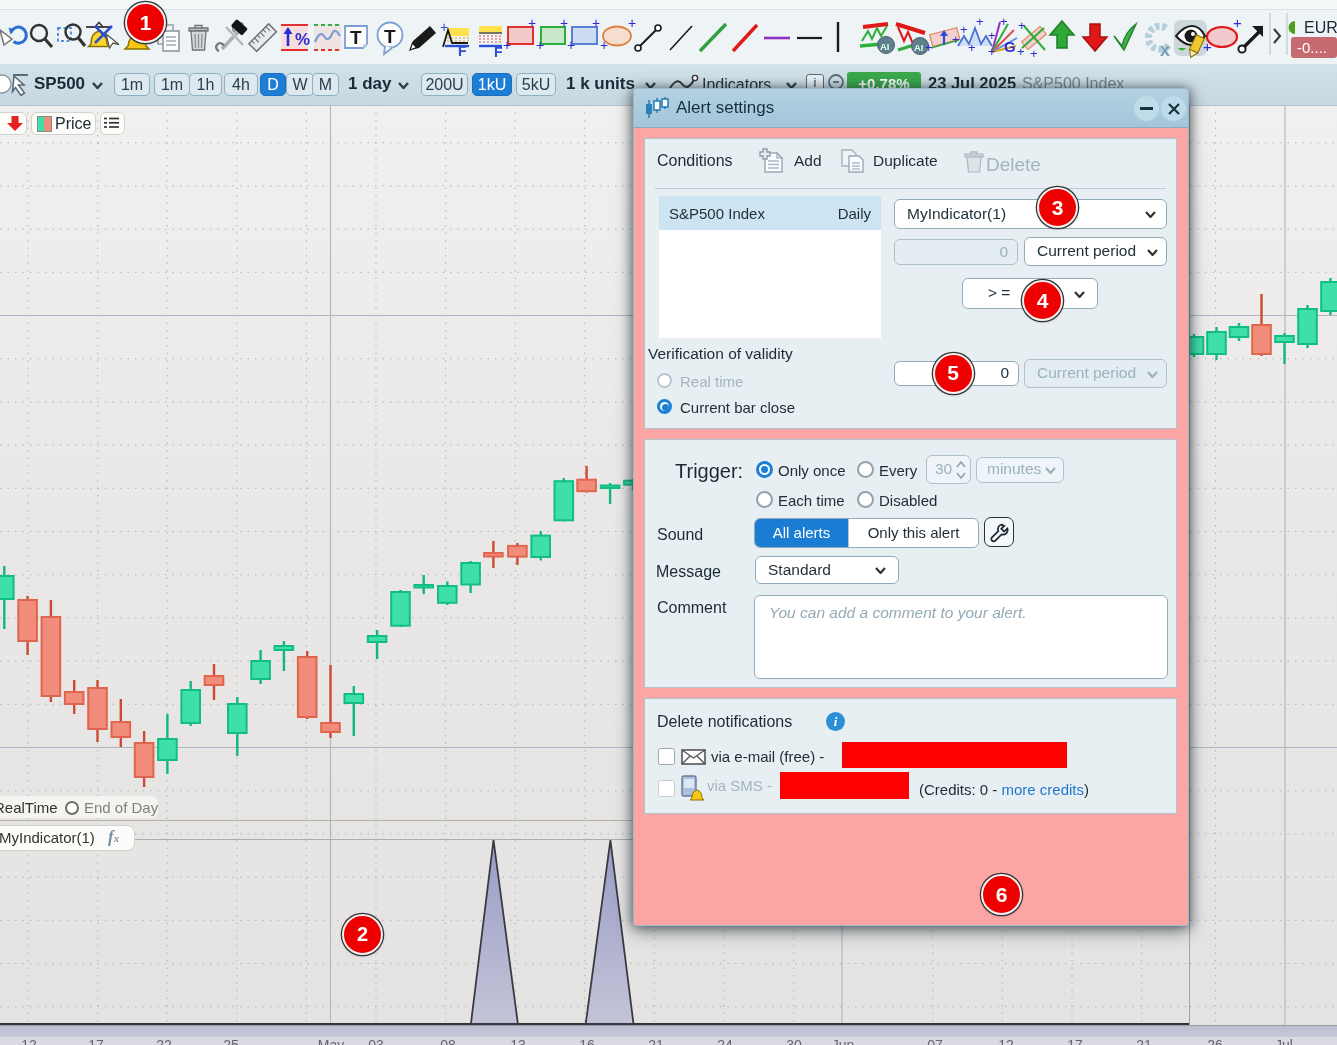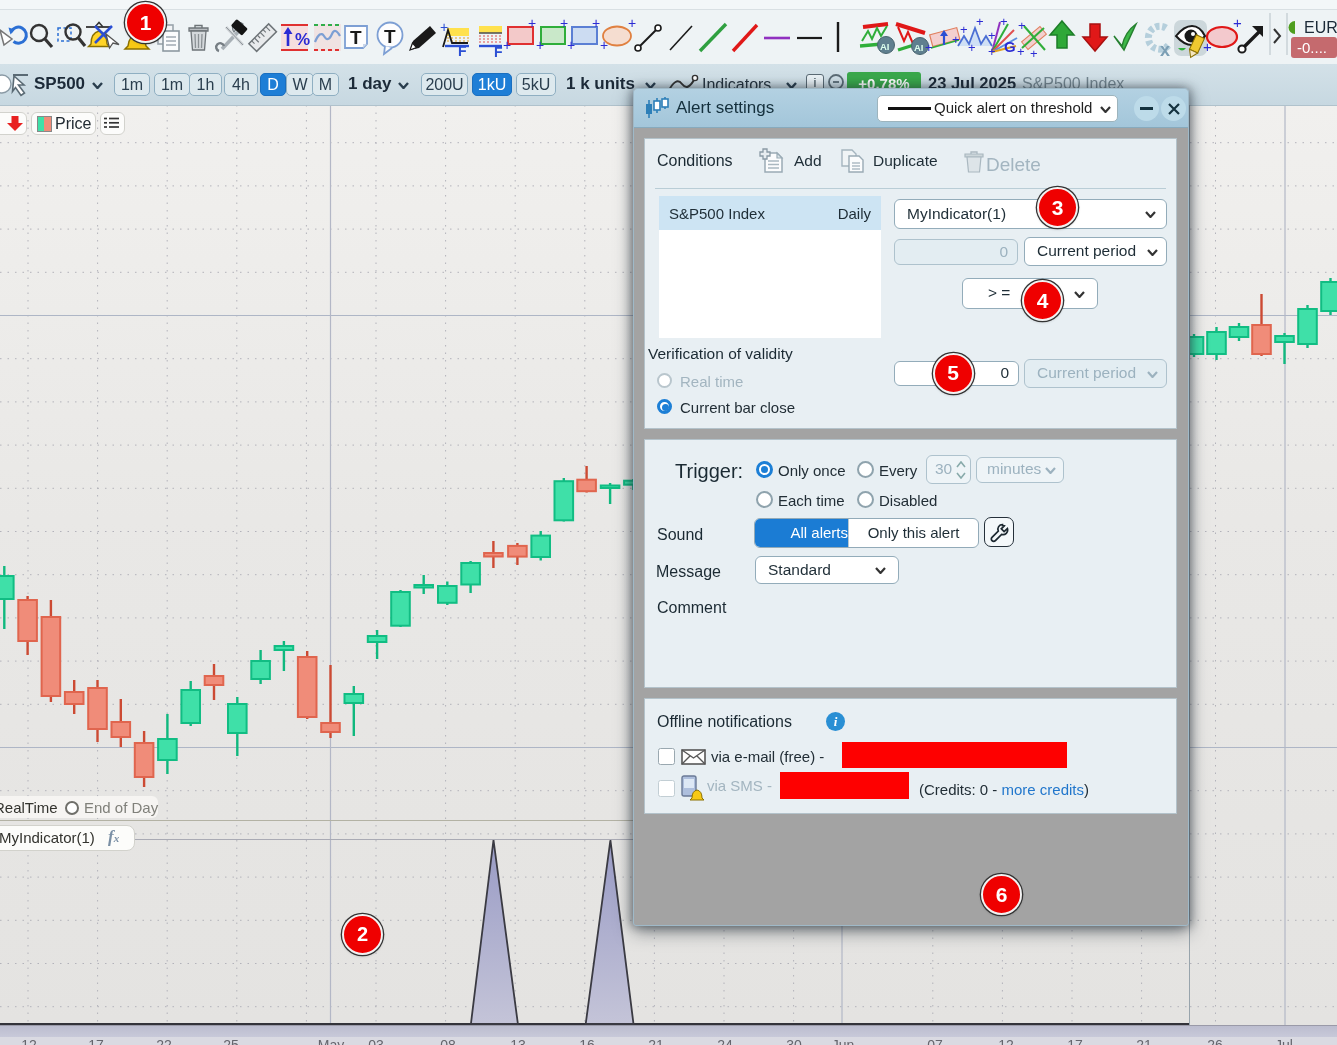--- a/index.html
+++ b/index.html
@@ -3,21 +3,21 @@
 <meta charset="utf-8">
 <style>
 html,body{margin:0;padding:0}
 #root{position:relative;width:1337px;height:1045px;overflow:hidden;font-family:"Liberation Sans",sans-serif;background:#eae9e7;-webkit-font-smoothing:antialiased}
 .abs{position:absolute}
 .redc{position:absolute;background:#ef0000;border:2px solid #f2f2f2;box-shadow:0 0 0 1.3px #333,0 1px 3px rgba(0,0,0,.25);border-radius:50%;color:#fff;font-weight:bold;display:flex;align-items:center;justify-content:center;z-index:60}
 .btn2{position:absolute;top:73px;height:21px;border:1px solid #8fafc2;border-radius:5px;background:#dde9ee;color:#2a3e4e;font-size:16px;line-height:21px;text-align:center}
 .btn2b{background:#1e7ed6;border-color:#1a6fc0;color:#fff}
 .b2t{position:absolute;font-weight:bold;color:#1c2a38;font-size:17px;top:74px}
 .chip{position:absolute;background:rgba(253,253,252,.92);border:1px solid #d2d2cd;border-radius:6px}
-.dlg{position:absolute;left:633px;top:88px;width:554px;height:836px;background:#a3a3a3;border:1px solid #9fb9c8;border-radius:3px;box-shadow:0 5px 18px rgba(30,40,50,.55),-3px 0 10px rgba(30,40,50,.28),3px 0 10px rgba(30,40,50,.28);z-index:40}
+.dlg{position:absolute;left:633px;top:88px;width:554px;height:836px;background:#fca5a5;border:1px solid #9fb9c8;border-radius:3px;box-shadow:0 5px 18px rgba(30,40,50,.55),-3px 0 10px rgba(30,40,50,.28),3px 0 10px rgba(30,40,50,.28);z-index:40}
 .panel{position:absolute;left:10px;width:531px;background:#e8eff3;border:1px solid #b3c2ca}
 .inp{position:absolute;background:#fff;border:1px solid #93acba;border-radius:6px;font-size:15.5px;color:#1e2d36}
 .inpd{background:#e3edf2;border-color:#aec2cd;color:#9cb2bf}
 .car{position:absolute;width:11px;height:7px}
 .lbl{position:absolute;font-weight:normal;color:#1b2a33;font-size:15.5px}
 .radio{position:absolute;width:15px;height:15px;border-radius:50%;background:#fff;border:2px solid #8fa3ad;box-sizing:border-box}
 .radio.on{border:3.2px solid #1c7fd6}
 .radio.on:after{content:"";position:absolute;left:1.6px;top:1.6px;width:7.5px;height:7.5px;border-radius:50%;background:#1c7fd6}
 .radio.off{border-color:#b9c6cd}
 .rlbl{position:absolute;font-size:15px;color:#222e36}
@@ -507,27 +507,20 @@
   <g stroke="#2d7fb8" stroke-width="1.6">
           <line x1="4" y1="3" x2="4" y2="21"></line>
           <line x1="12" y1="1" x2="12" y2="16"></line>
           <line x1="20" y1="0" x2="20" y2="12"></line>
         </g>
   <rect x="1" y="7" width="6" height="10" fill="#2d7fb8"></rect>
   <rect x="9" y="4" width="6" height="9" fill="#fff" stroke="#2d7fb8" stroke-width="1.6"></rect>
   <rect x="17" y="2" width="6" height="8" fill="#fff" stroke="#2d7fb8" stroke-width="1.6"></rect>
  </svg>
  <div class="abs" style="left:42px;top:9px;font-size:17px;color:#15303d">Alert settings</div>
- <div class="abs" style="left:243px;top:6px;width:239px;height:25px;background:#fff;border:1px solid #9db4bd;border-radius:5px">
-   <div class="abs" style="left:10px;top:11px;width:43px;height:2.6px;background:#111"></div>
-   <div class="abs" style="left:56px;top:3px;font-size:15px;color:#222">Quick alert on threshold</div>
-   <svg class="car" style="left:222px;top:10px">
-          <path d="M1 1 l4.5 5 L10 1" stroke="#333" stroke-width="2.2" fill="none"></path>
-        </svg>
- </div>
  <div class="abs" style="left:500px;top:7px;width:25px;height:25px;border-radius:50%;background:#bddbe9"></div>
  <div class="abs" style="left:506px;top:18px;width:13px;height:2.6px;background:#14323f"></div>
  <div class="abs" style="left:527px;top:7px;width:25px;height:25px;border-radius:50%;background:#bddbe9"></div>
  <svg class="abs" style="left:533px;top:13px" width="14" height="14" viewBox="0 0 14 14">
         <path d="M2 2 L12 12 M12 2 L2 12" stroke="#14323f" stroke-width="2.2"></path>
       </svg>
 
  <div class="panel" style="top:49px;height:289px">
   <div class="lbl" style="left:12px;top:13px;font-size:16px">Conditions</div>
   <svg class="abs" style="left:113px;top:9px" width="28" height="27" viewBox="0 0 28 27">
@@ -620,39 +613,42 @@
    <svg class="car" style="right:7px;top:9px">
             <path d="M1 1 l4.5 5 L10 1" stroke="#9cb2bf" stroke-width="2.2" fill="none"></path>
           </svg>
   </div>
   <div class="radio" style="left:111px;top:51px;width:17px;height:17px"></div>
   <div class="rlbl" style="left:133px;top:52px">Each time</div>
   <div class="radio" style="left:212px;top:51px;width:17px;height:17px"></div>
   <div class="rlbl" style="left:234px;top:52px">Disabled</div>
   <div class="lbl" style="left:12px;top:86px;font-size:16px">Sound</div>
   <div class="abs" style="left:109px;top:78px;width:223px;height:28px;border:1px solid #92aab8;border-radius:6px;background:#fff;overflow:hidden">
-   <div class="abs" style="left:0;top:0;width:93px;height:28px;background:#1b7cd4;color:#fff;font-size:15px;text-align:right;line-height:28px">All alerts</div>
+   <div class="abs" style="left:0;top:0;width:93px;height:28px;background:#1b7cd4;color:#fff;font-size:15px;text-align:center;line-height:28px">All alerts</div>
    <div class="abs" style="left:93px;top:0;width:130px;height:28px;color:#1e2d36;font-size:15px;text-align:center;line-height:28px;border-left:1px solid #b9c8d0;box-sizing:border-box">Only this alert</div>
   </div>
   <div class="abs" style="left:339px;top:77px;width:28px;height:28px;border:1.8px solid #25303a;border-radius:7px;background:#f4f8fa"></div>
   <svg class="abs" style="left:344px;top:82px" width="21" height="21" viewBox="0 0 21 21">
    <path d="M13.5 2.5 a4.6 4.6 0 0 0 -4.2 6.5 L3 15.3 a2.4 2.4 0 0 0 3.4 3.4 L12.6 12.4 a4.6 4.6 0 0 0 5.8 -5.8 l-3.3 3 -2.8 -2.8 3 -3 a4.6 4.6 0 0 0 -1.8 -.3 Z" fill="none" stroke="#1c2830" stroke-width="1.7"></path>
   </svg>
   <div class="lbl" style="left:11px;top:123px;font-size:16px">Message</div>
   <div class="inp" style="left:110px;top:116px;width:142px;height:26px">
    <div class="abs" style="left:12px;top:4px">Standard</div>
    <svg class="car" style="right:12px;top:10px">
             <path d="M1 1 l4.5 5 L10 1" stroke="#333" stroke-width="2.2" fill="none"></path>
           </svg>
   </div>
   <div class="lbl" style="left:12px;top:159px;font-size:16px">Comment</div>
+  <div class="inp" style="left:109px;top:155px;width:412px;height:82px">
+   <div class="abs" style="left:14px;top:8px;font-style:italic;color:#94aab7">You can add a comment to your alert.</div>
+  </div>
  </div>
 
  <div class="panel" style="top:609px;height:114px">
-  <div class="lbl" style="left:12px;top:14px;font-size:16px">Offline notifications</div>
+  <div class="lbl" style="left:12px;top:14px;font-size:16px">Delete notifications</div>
   <div class="abs" style="left:181px;top:13px;width:19px;height:19px;border-radius:50%;background:#2a8fd4;color:#fff;font-size:13px;font-weight:bold;text-align:center;line-height:19px;font-family:'Liberation Serif',serif;font-style:italic">i</div>
   <div class="cb" style="left:13px;top:49px"></div>
   <svg class="abs" style="left:36px;top:50px" width="25" height="16" viewBox="0 0 25 16">
    <rect x="1" y="1" width="23" height="14" fill="#fdfdfd" stroke="#555" stroke-width="1.6"></rect>
    <path d="M1 1 L12.5 9 L24 1 M1 15 L9 7 M24 15 L16 7" fill="none" stroke="#555" stroke-width="1.4"></path>
   </svg>
   <div class="rlbl" style="left:66px;top:49px">via e-mail (free) -</div>
   <div class="redact" style="left:197px;top:43px;width:225px;height:26px"></div>
   <div class="cb" style="left:13px;top:81px;border-color:#c2ced4"></div>
   <svg class="abs" style="left:34px;top:76px" width="26" height="26" viewBox="0 0 26 26">

